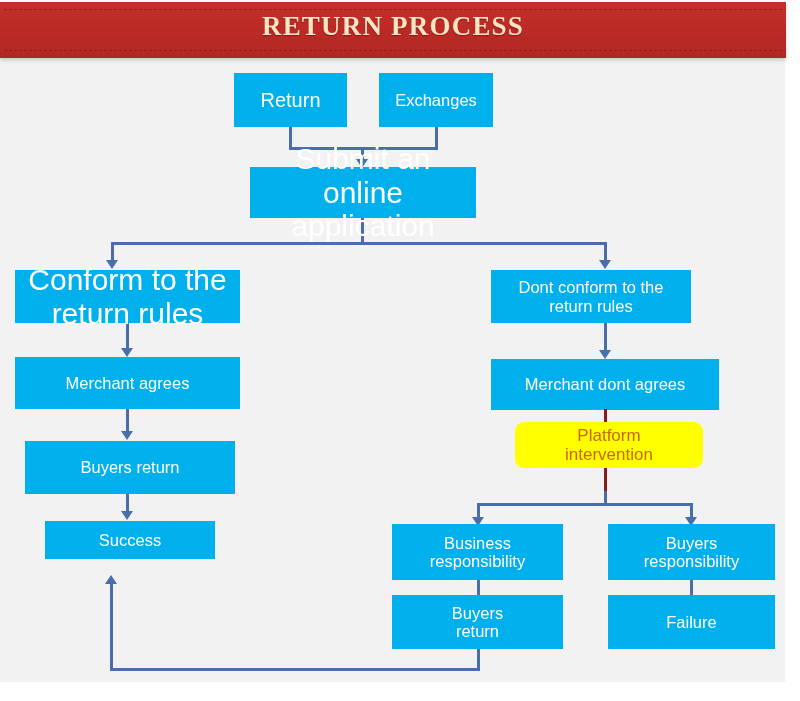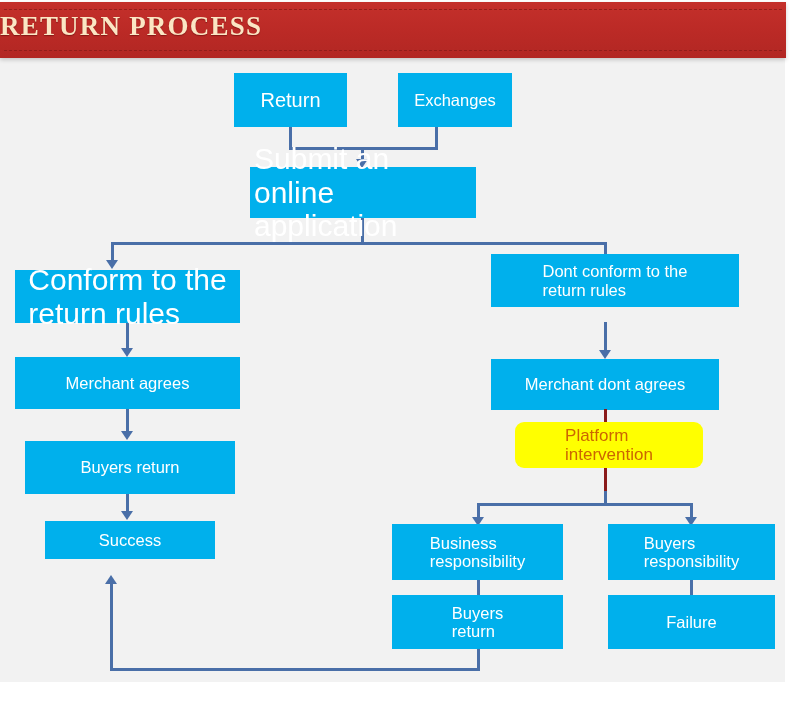--- a/index.html
+++ b/index.html
@@ -45,36 +45,38 @@
     border-top: 1px dashed #8d1d1a;
     opacity: .85;
   }
   #banner .stitch.top { top: 7px; }
   #banner .stitch.bottom { bottom: 7px; }
   #banner-title {
     position: absolute;
     left: 0;
     right: 0;
     top: 9px;
+    text-align: center;
     font-family: "Liberation Serif", serif;
     font-size: 27px;
     font-weight: 700;
     letter-spacing: 1.2px;
     color: #fbe6c4;
     text-shadow: 0 1px 1px rgba(90,10,10,0.55);
   }
 
   
   .node {
     position: absolute;
     background: #00b0ec;
     color: #ffffff;
     display: flex;
     align-items: center;
     justify-content: center;
+    text-align: center;
     line-height: 1.12;
     box-sizing: border-box;
     padding: 2px 4px;
     white-space: pre-line;
     z-index: 5;
   }
   .node.md  { font-size: 16.5px; }
   .node.lg  { font-size: 20px; }
   .node.xl  { font-size: 30px; }
 
@@ -163,29 +165,29 @@
   <div class="line v" style="left:477px; top:579px; height:17px;"></div>
   <div class="line v" style="left:690px; top:579px; height:17px;"></div>
 
   <div class="line v" style="left:477px; top:648px; height:23px;"></div>
   <div class="line h" style="left:110px; top:668px; width:370px;"></div>
   <div class="line v" style="left:110px; top:584px; height:86px;"></div>
   <div class="arrow up" style="left:105px; top:575px;"></div>
 
   <div class="node lg" style="left:234px; top:73px; width:113px; height:54px;">Return</div>
 
-  <div class="node md" style="left:379px; top:73px; width:114px; height:54px;margin-left:19px;">Exchanges</div>
+  <div class="node md" style="left:379px; top:73px; width:114px; height:54px;">Exchanges</div>
 
   <div class="node xl" style="left:250px; top:167px; width:226px; height:51px;">Submit an online
 application</div>
 
   <div class="node xl" style="left:15px; top:270px; width:225px; height:53px;">Conform to the
 return rules</div>
 
-  <div class="node md" style="left:491px; top:254px; width:248px; height:53px;">Dont conform to the
+  <div class="node md" style="left:491px; top:270px; width:200px; height:53px;">Dont conform to the
 return rules</div>
 
   <div class="node md" style="left:15px; top:357px; width:225px; height:52px;">Merchant agrees</div>
 
   <div class="node md" style="left:491px; top:359px; width:228px; height:51px;">Merchant dont agrees</div>
 
   <div class="node md" style="left:25px; top:441px; width:210px; height:53px;">Buyers return</div>
 
   <div class="node highlight" style="left:515px; top:422px; width:188px; height:46px;">Platform
 intervention</div>

